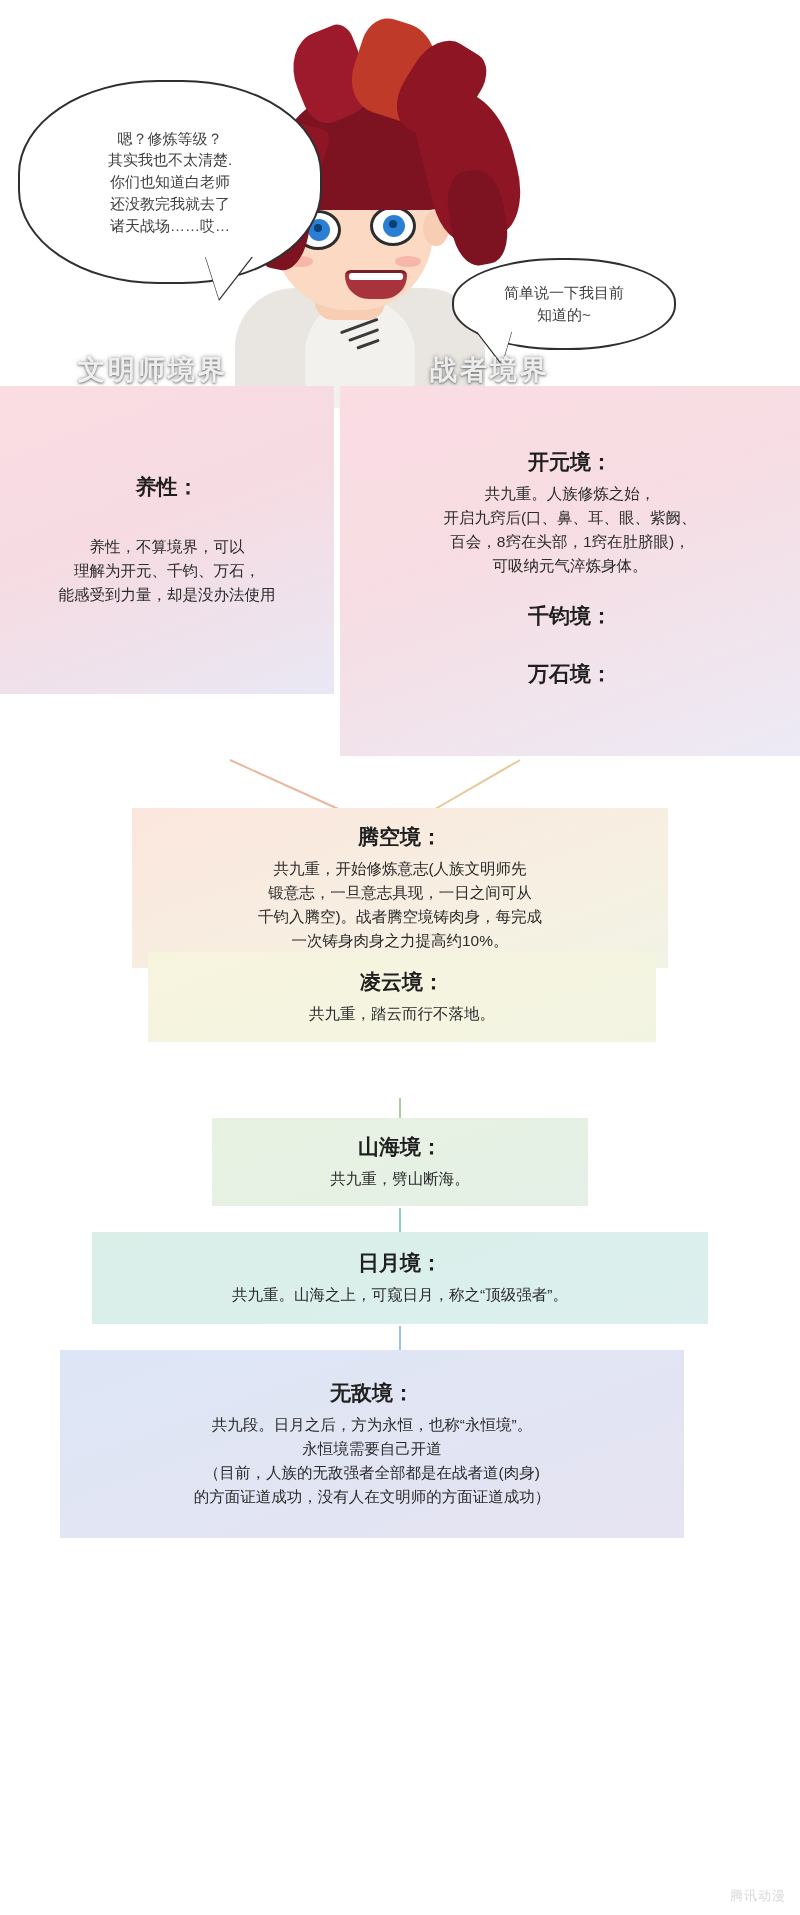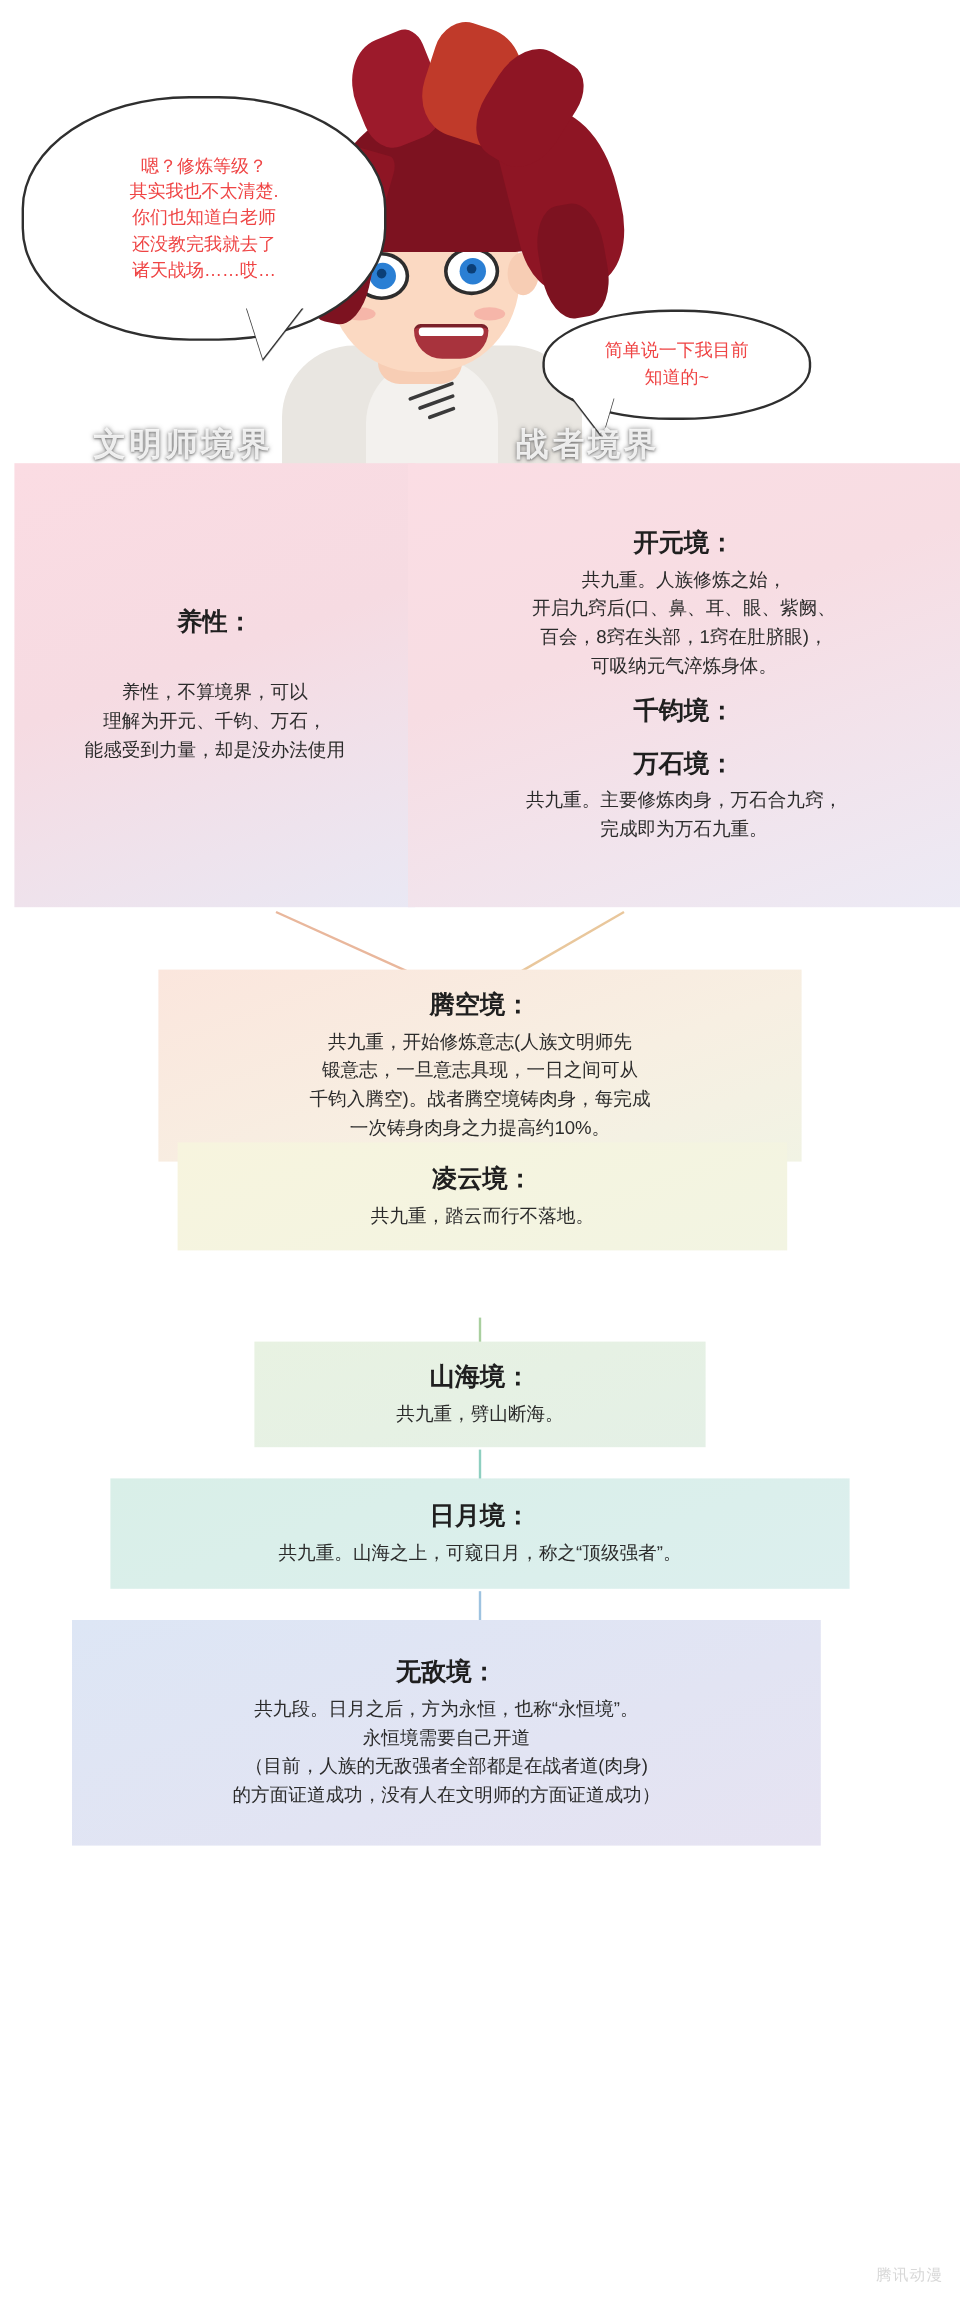--- a/index.html
+++ b/index.html
@@ -45,44 +45,44 @@
   .blushR{left:200px;}
   .speedlines{position:absolute;left:150px;top:300px;width:60px;height:40px;transform:rotate(-20deg);}
   .speedlines i{display:block;height:3px;background:#3a3a3a;border-radius:2px;margin-bottom:7px;}
   .speedlines i:nth-child(1){width:40px;}
   .speedlines i:nth-child(2){width:32px;margin-left:5px;}
   .speedlines i:nth-child(3){width:24px;margin-left:10px;}
 
   
   .bubble{position:absolute;background:#ffffff;border:2px solid #2f2f2f;border-radius:50%/40%;
           display:flex;align-items:center;justify-content:center;text-align:center;}
-  .bubble p{margin:0;line-height:1.45;white-space:pre-line;font-size:15px;color:#ef4444;}
+  .bubble p{margin:0;line-height:1.45;white-space:pre-line;font-size:15px;color:#404040;}
   .bubble-main{left:18px;top:80px;width:300px;height:200px;border-radius:46% 46% 46% 46%;}
   .tail1{position:absolute;left:205px;top:255px;width:0;height:0;
          border-left:14px solid transparent;border-right:34px solid transparent;border-top:44px solid #ffffff;
          filter:drop-shadow(0 2px 0 #2f2f2f);}
   .bubble-small{left:452px;top:258px;width:220px;height:88px;border-radius:48%;}
   .bubble-small p{font-size:15px;}
   .tail2{position:absolute;left:476px;top:330px;width:0;height:0;
          border-left:26px solid transparent;border-right:10px solid transparent;border-top:34px solid #ffffff;
          filter:drop-shadow(0 2px 0 #2f2f2f);}
 
   
   .col-title{position:absolute;font-size:27px;font-weight:bold;color:rgba(255,255,255,.85);
              letter-spacing:3px;text-shadow:0 0 4px rgba(120,120,120,.85),0 1px 2px rgba(90,90,90,.7);}
   .title-left{left:78px;top:352px;}
   .title-right{left:430px;top:352px;}
 
   
   .box{position:absolute;box-sizing:border-box;padding:26px 16px;text-align:center;}
   .box h3{margin:0 0 6px 0;font-size:21px;font-weight:bold;color:#1f1f1f;}
   .box p{margin:0;font-size:15.5px;line-height:1.55;color:#2b2b2b;white-space:pre-line;}
-  .box .sub{}
-
-  .box-left{left:12px;top:386px;width:334px;height:370px;
+  .box .sub{margin-top:14px;}
+
+  .box-left{left:0px;top:386px;width:334px;height:308px;
             background:linear-gradient(160deg,#fbdce3 0%,#f6dbe2 45%,#e9e8f4 100%);
             display:flex;flex-direction:column;justify-content:center;gap:28px;}
   .box-right{left:340px;top:386px;width:460px;height:370px;
              background:linear-gradient(160deg,#fbdde4 0%,#f7dde3 40%,#eceaf5 100%);
              display:flex;flex-direction:column;justify-content:center;gap:10px;}
 
   .box-teng{left:132px;top:808px;width:536px;height:160px;
             background:linear-gradient(160deg,#fbe6dd 0%,#f7efe2 60%,#f1f3e4 100%);
             display:flex;flex-direction:column;justify-content:center;}
   .box-ling{left:148px;top:952px;width:508px;height:90px;
@@ -186,22 +186,20 @@
       <p>共九重。人族修炼之始，
 开启九窍后(口、鼻、耳、眼、紫阙、
 百会，8窍在头部，1窍在肚脐眼)，
 可吸纳元气淬炼身体。</p>
     </div>
     <div class="sub">
       <h3>千钧境：</h3>
     </div>
     <div class="sub">
       <h3>万石境：</h3>
-      <p>共九重。主要修炼肉身，万石合九窍，
-完成即为万石九重。</p>
     </div>
   </div>
 
   <div class="box box-teng">
     <h3>腾空境：</h3>
     <p>共九重，开始修炼意志(人族文明师先
 锻意志，一旦意志具现，一日之间可从
 千钧入腾空)。战者腾空境铸肉身，每完成
 一次铸身肉身之力提高约10%。</p>
   </div>

